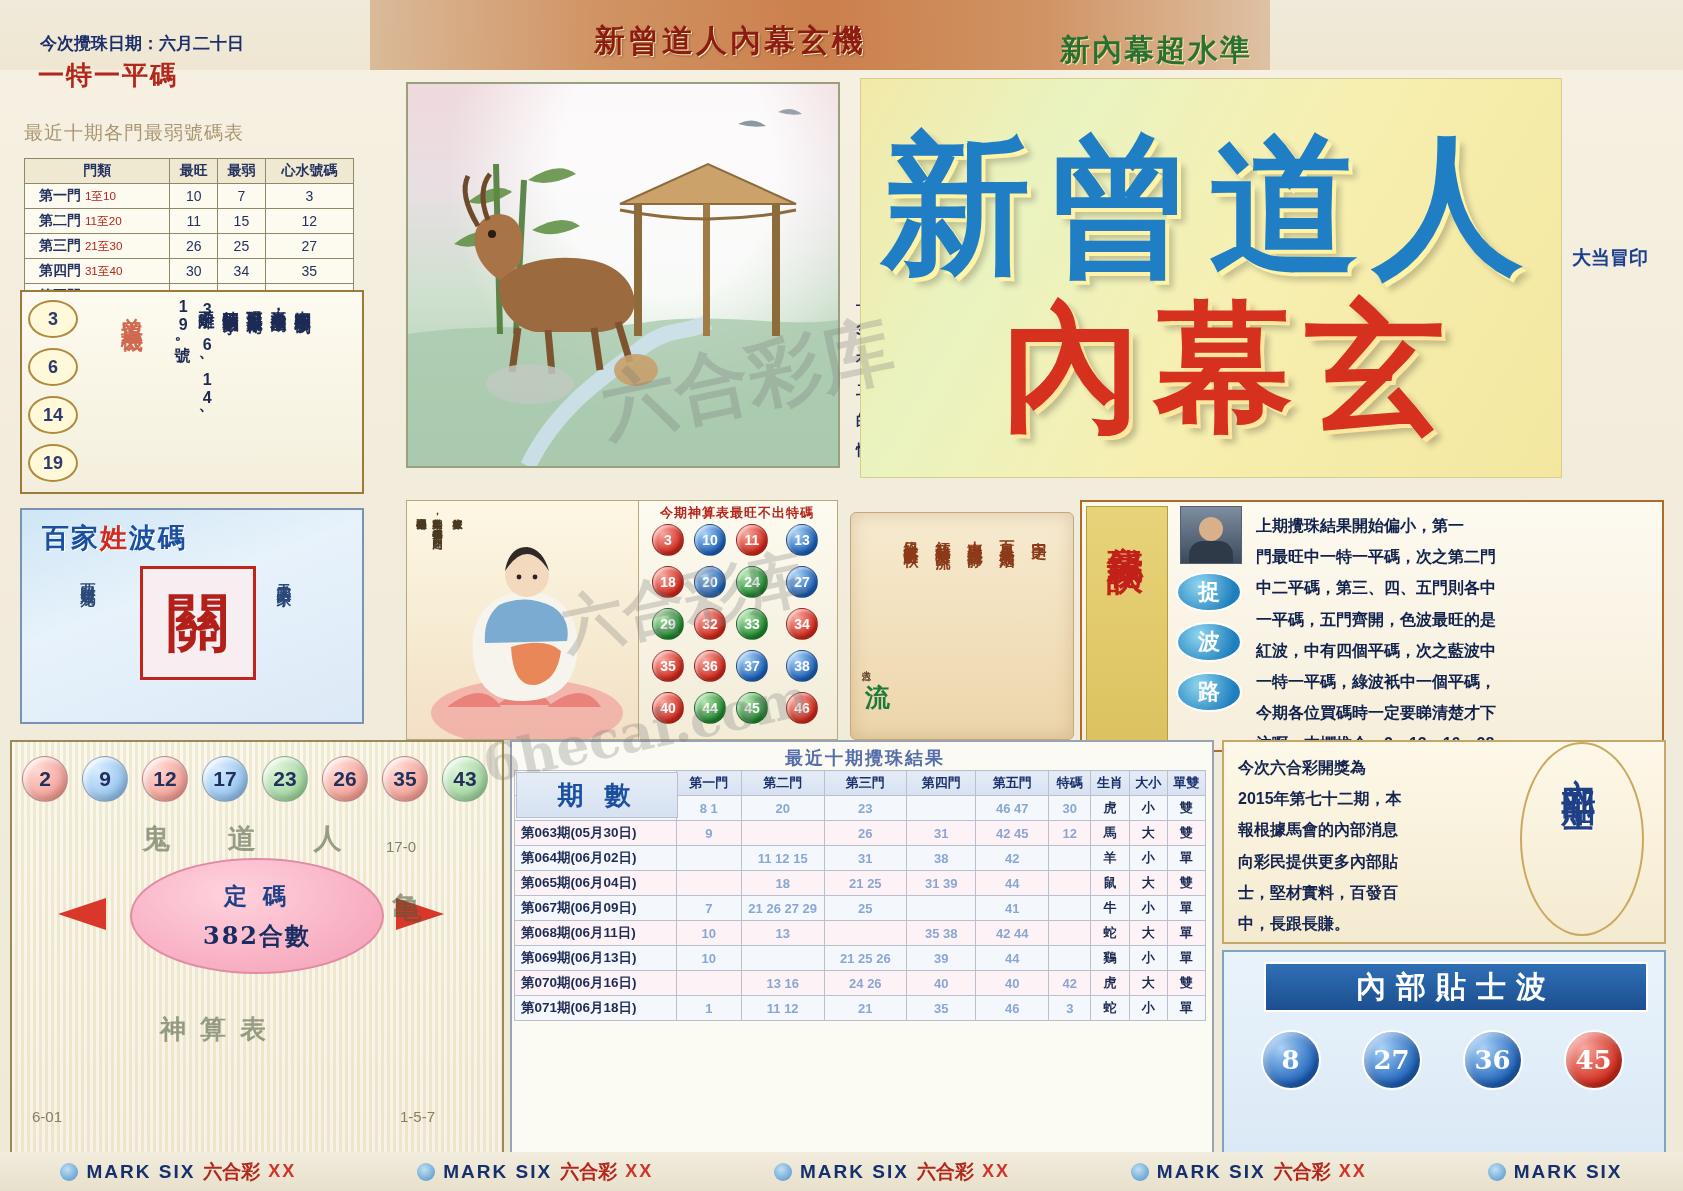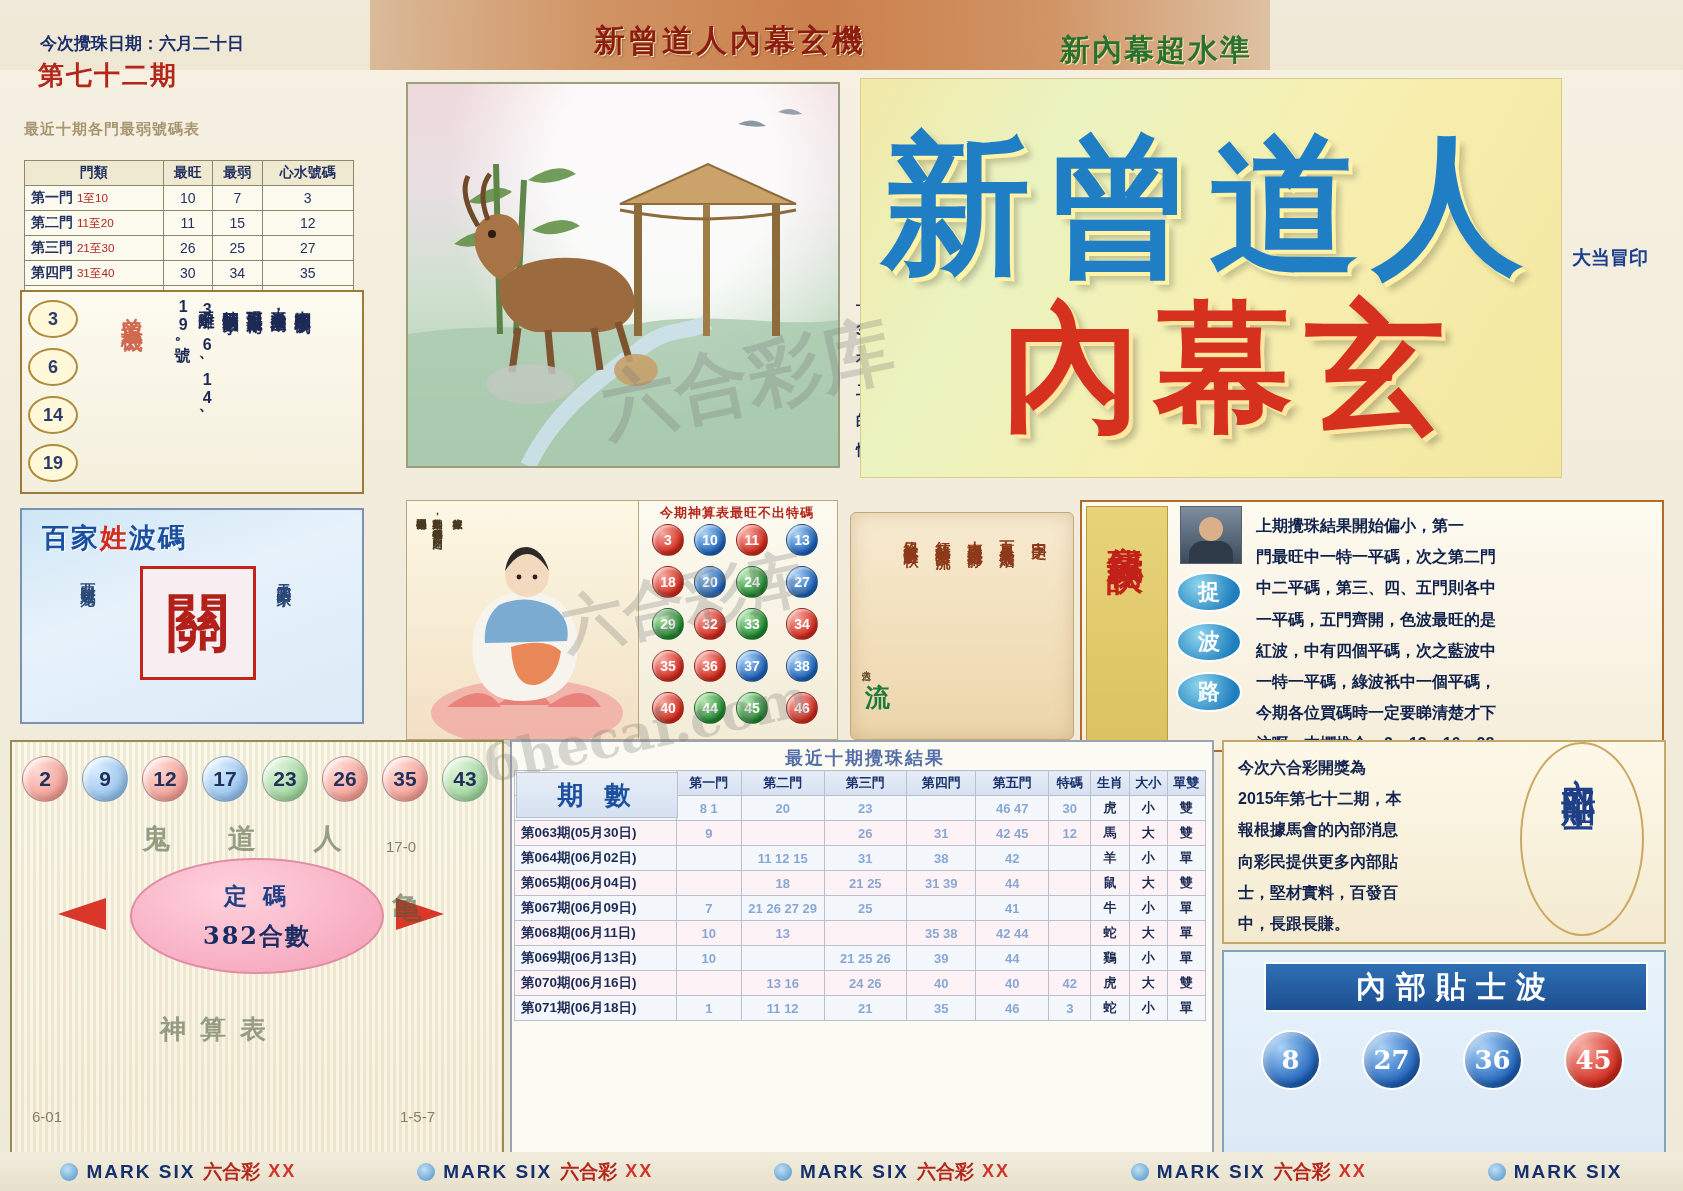--- a/index.html
+++ b/index.html
@@ -25,27 +25,27 @@
   .dateline{position:absolute;left:40px;top:32px;font-size:17px;font-weight:bold;color:#1c2f6b;}
   .issueline{position:absolute;left:38px;top:58px;font-size:26px;font-weight:bold;color:#b3261b;
     font-family:"DejaVu Serif",serif;letter-spacing:2px;}
   .hdr-right{position:absolute;left:1060px;top:30px;font-size:30px;font-weight:bold;
     color:#176b2a;font-family:"DejaVu Serif",serif;letter-spacing:2px;
     text-shadow:1px 1px 0 #ffe9a8;opacity:.9;}
   .stamp{position:absolute;left:1572px;top:245px;font-size:19px;font-weight:bold;color:#1c3f8f;}
 
   
   .tbl-wrap{position:absolute;left:24px;top:120px;width:330px;}
-  .tbl-head{font-size:15px;font-weight:bold;color:#6b4b17;letter-spacing:1px;
-    margin-bottom:21px;opacity:.55;}
+  .tbl-head{font-size:19px;font-weight:normal;color:#6b4b17;letter-spacing:1px;
+    margin-bottom:12px;opacity:.55;}
   table.stats{border-collapse:collapse;width:330px;background:#fdfaf0;}
   table.stats th,table.stats td{border:1px solid #8a8a6a;font-size:14px;text-align:center;
     padding:3px 2px;color:#23325f;}
   table.stats th{background:#efe9d2;font-weight:bold;font-size:14px;}
-  table.stats td.c1{text-align:left;padding-left:6px;font-weight:bold;}
+  table.stats td.c1{text-align:left;padding-left:14px;font-weight:bold;}
   table.stats td.c1 small{font-weight:normal;color:#b3261b;}
 
   
   .notebox{position:absolute;left:20px;top:290px;width:340px;height:200px;
     border:2px solid #9c7a3a;background:linear-gradient(180deg,#fdfbf0,#f4efdc);}
   .circles{position:absolute;left:28px;top:300px;width:56px;}
   .circ{width:46px;height:34px;border-radius:50%;border:2px solid #b08a3c;
     background:#fff9d9;font-size:18px;font-weight:bold;color:#2d3a6b;
     display:flex;align-items:center;justify-content:center;margin-bottom:10px;}
   .vtext{position:absolute;writing-mode:vertical-rl;text-orientation:upright;
@@ -241,21 +241,21 @@
 </style>
 </head>
 <body>
 
 <div id="page">
 
   <div class="topbar">
     <div class="topgrad"></div>
   </div>
   <div class="dateline">今次攪珠日期：六月二十日</div>
-  <div class="issueline">第七十二期</div>
+  <div class="issueline">一特一平碼</div>
   <div class="maintitle">新曾道人內幕玄機</div>
   <div class="hdr-right">新內幕超水準</div>
   <div class="stamp">大当冒印</div>
 
   <div class="tbl-wrap">
     <div class="tbl-head">最近十期各門最弱號碼表</div>
     <table class="stats">
       <thead>
         <tr>
           <th>門類</th>

